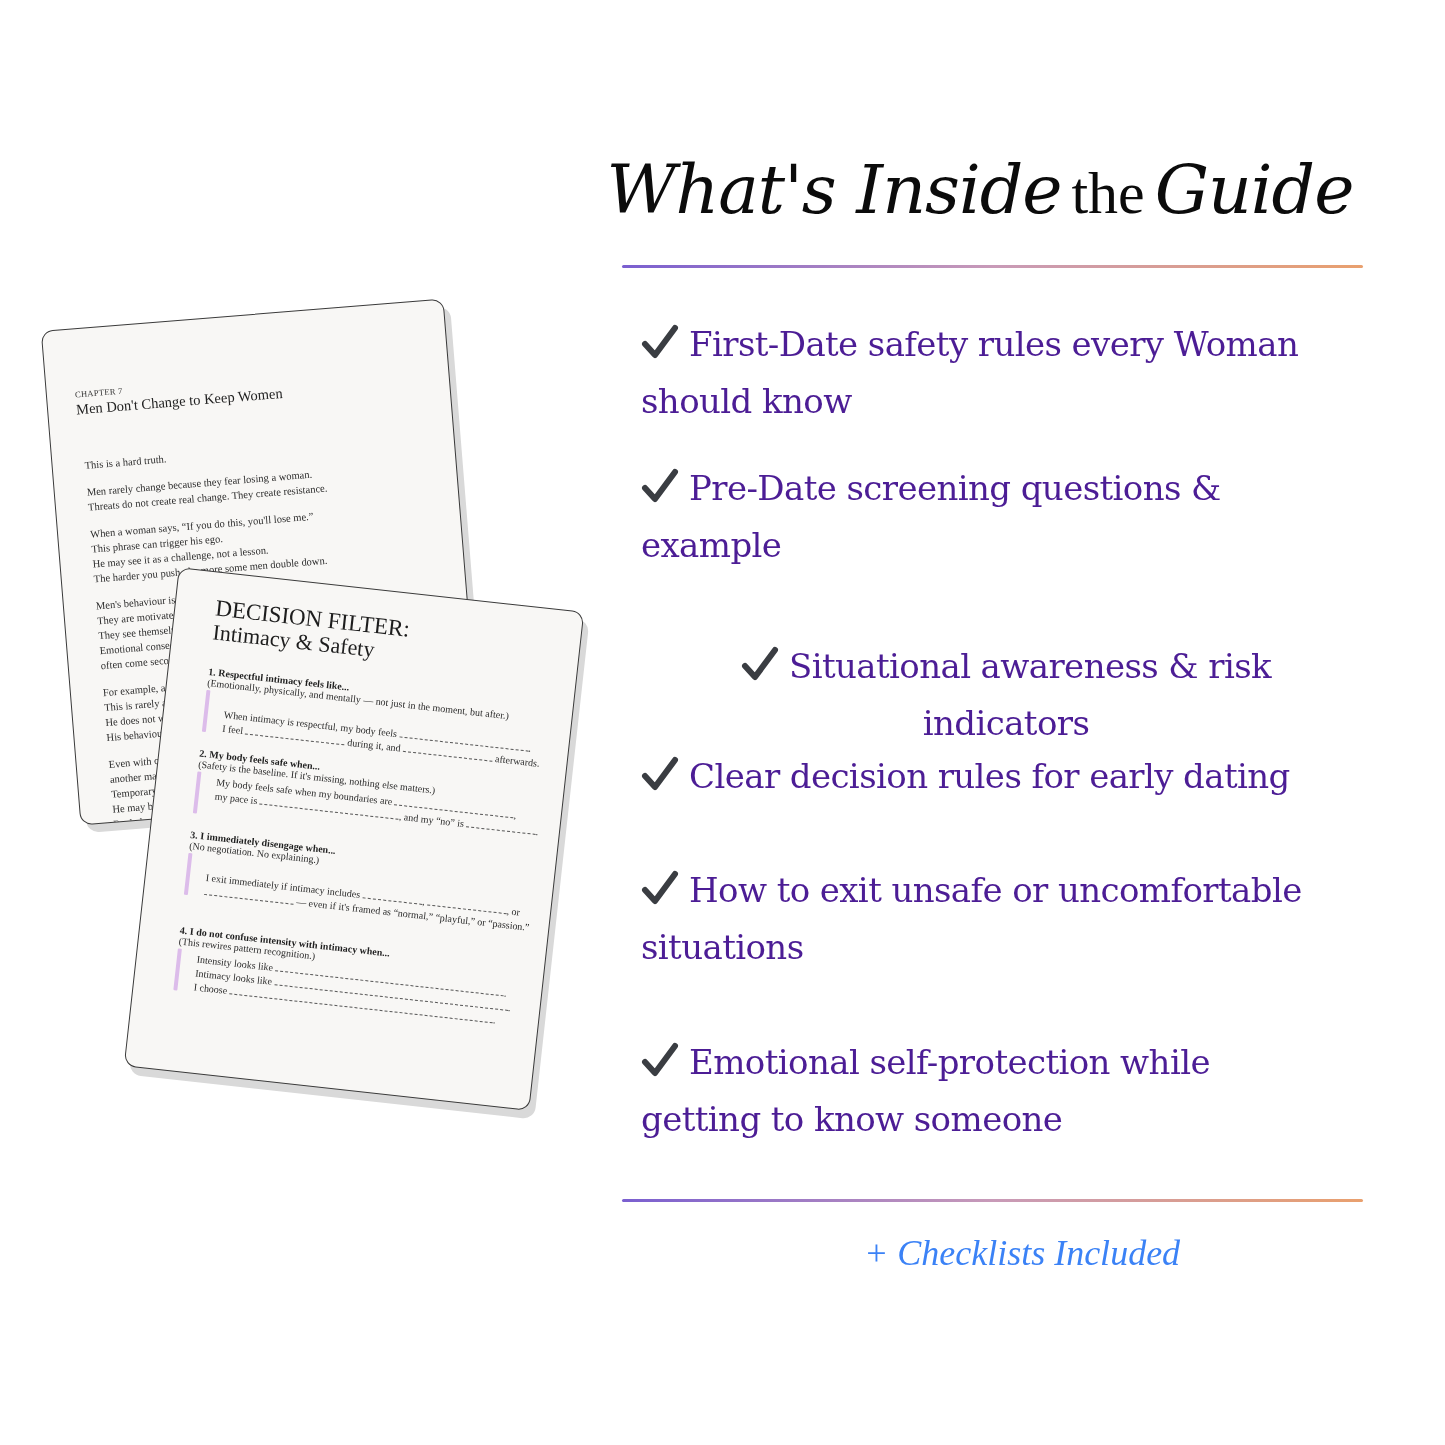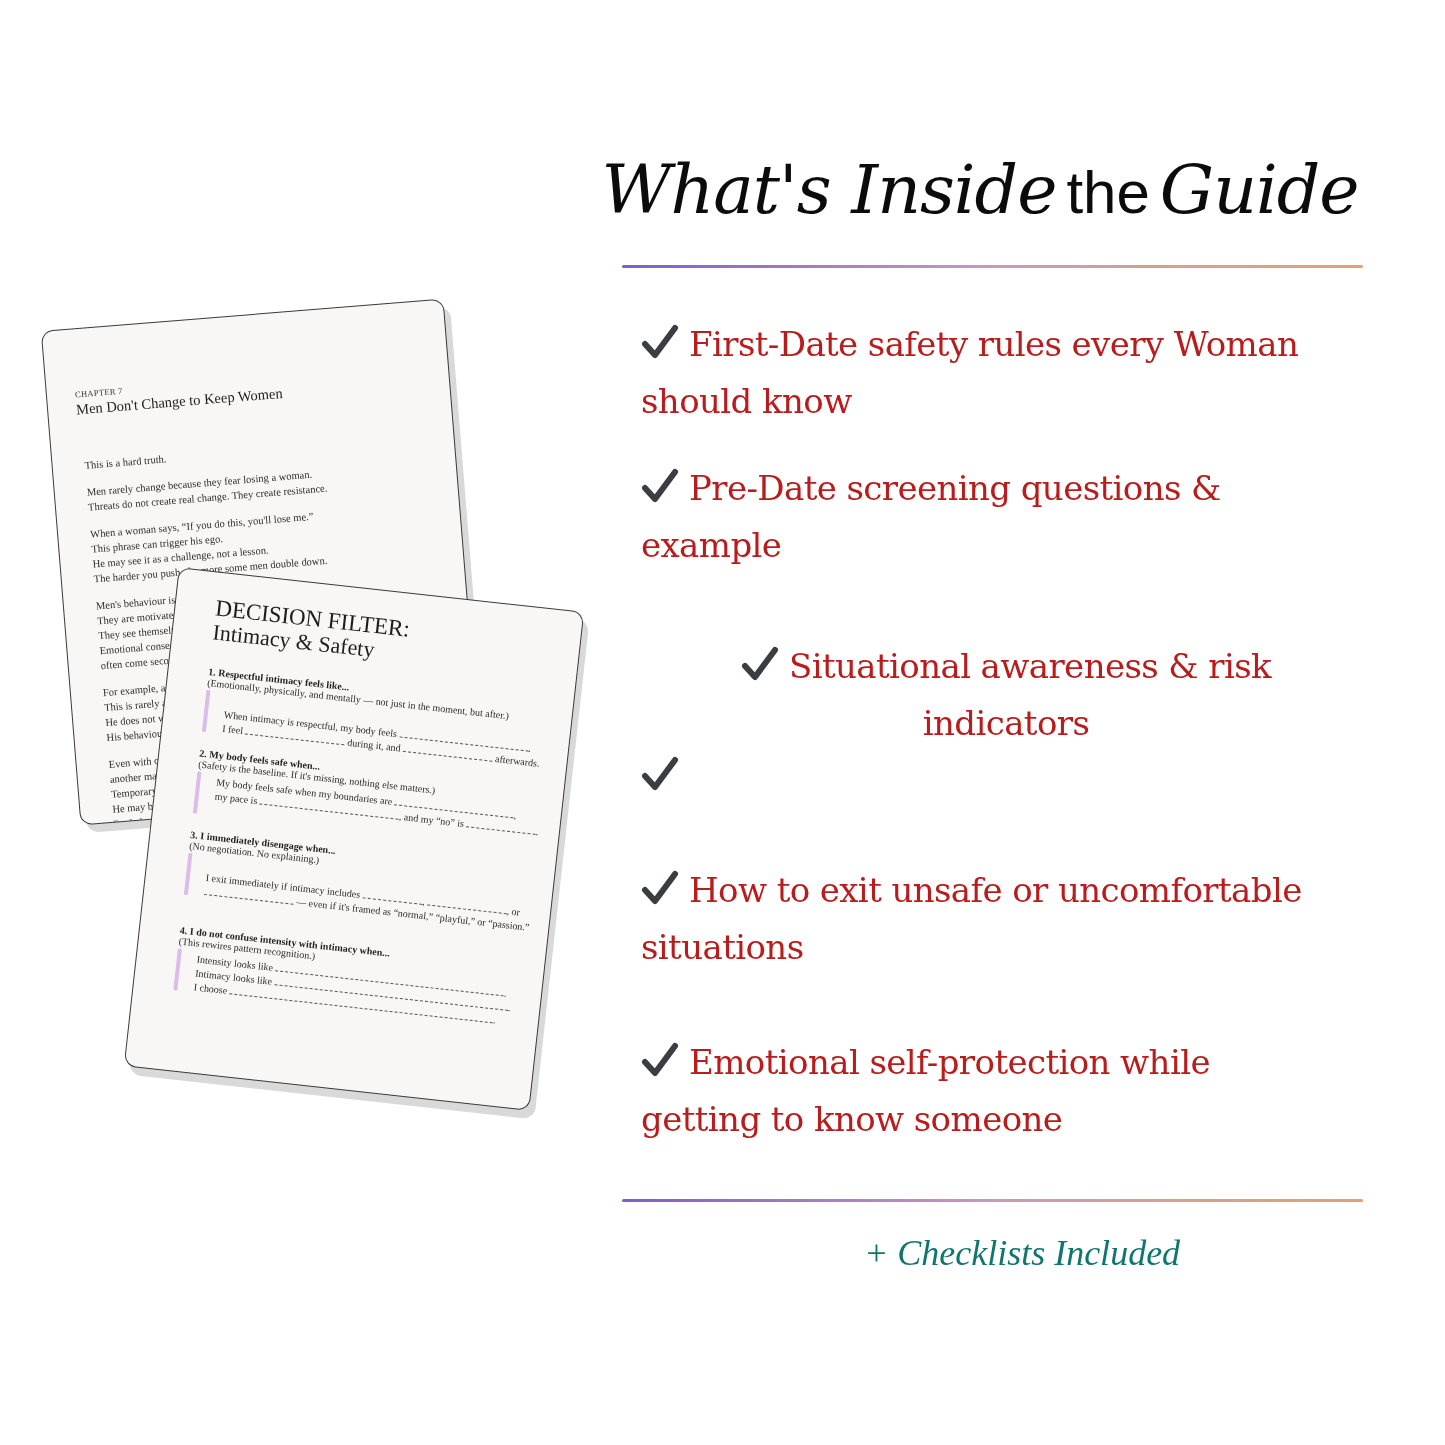--- a/index.html
+++ b/index.html
@@ -128,21 +128,21 @@
     color: #0b0b0b;
   }
   .headline .script {
     font-family: "DejaVu Serif", serif;
     font-style: italic;
     font-size: 68px;
     letter-spacing: -1px;
     text-align: right;
   }
   .headline .plain {
-    font-family: Liberation Sans, sans-serif;
+    font-family: Liberation Serif, serif;
     font-size: 60px;
     margin: 8px 10px;
   }
 
   .divider {
     position: absolute;
     left: 622px;
     width: 741px;
     height: 3px;
     background: linear-gradient(90deg, #7a5fd0 0%, #c89ab8 50%, #e9a06e 100%);
@@ -151,42 +151,42 @@
   .divider-top { top: 265px; }
   .divider-bottom { top: 1199px; }
 
   .feature {
     position: absolute;
     left: 641px;
     width: 730px;
     font-family: "DejaVu Serif", serif;
     font-size: 34px;
     line-height: 57px;
-    color: #b91c1c;
+    color: #4c1d95;
     letter-spacing: -0.6px;
   }
   .check {
     display: inline-block;
     width: 38px;
     height: 36px;
     vertical-align: -4px;
     margin-right: 10px;
   }
   .check svg { display: block; }
 
   .footer-note {
     position: absolute;
     left: 622px;
     width: 800px;
     top: 1232px;
     text-align: center;
     font-family: "Liberation Serif", serif;
     font-style: italic;
     font-size: 36px;
-    color: #0f766e;
+    color: #3b82f6;
   }
 </style>
 </head>
 <body>
 
 <div class="page page-back">
   <div class="back-inner">
     <div class="chapter-label">CHAPTER 7</div>
     <div class="chapter-title">Men Don't Change to Keep Women</div>
 
@@ -314,21 +314,21 @@
       </svg>
   </span><span>Situational awareness &amp; risk</span><br>
   <span>indicators</span>
 </div>
 
 <div class="feature" style="top:748px;">
   <span class="check">
     <svg width="38" height="36" viewBox="0 0 38 36">
         <path d="M4 20 L14 31 L34 4" fill="none" stroke="#3a3d42" stroke-width="6" stroke-linecap="round" stroke-linejoin="round"></path>
       </svg>
-  </span>
+  </span><span>Clear decision rules for early dating</span>
 </div>
 
 <div class="feature" style="top:862px;">
   <span class="check">
     <svg width="38" height="36" viewBox="0 0 38 36">
         <path d="M4 20 L14 31 L34 4" fill="none" stroke="#3a3d42" stroke-width="6" stroke-linecap="round" stroke-linejoin="round"></path>
       </svg>
   </span><span>How to exit unsafe or uncomfortable</span><br>
   <span>situations</span>
 </div>

